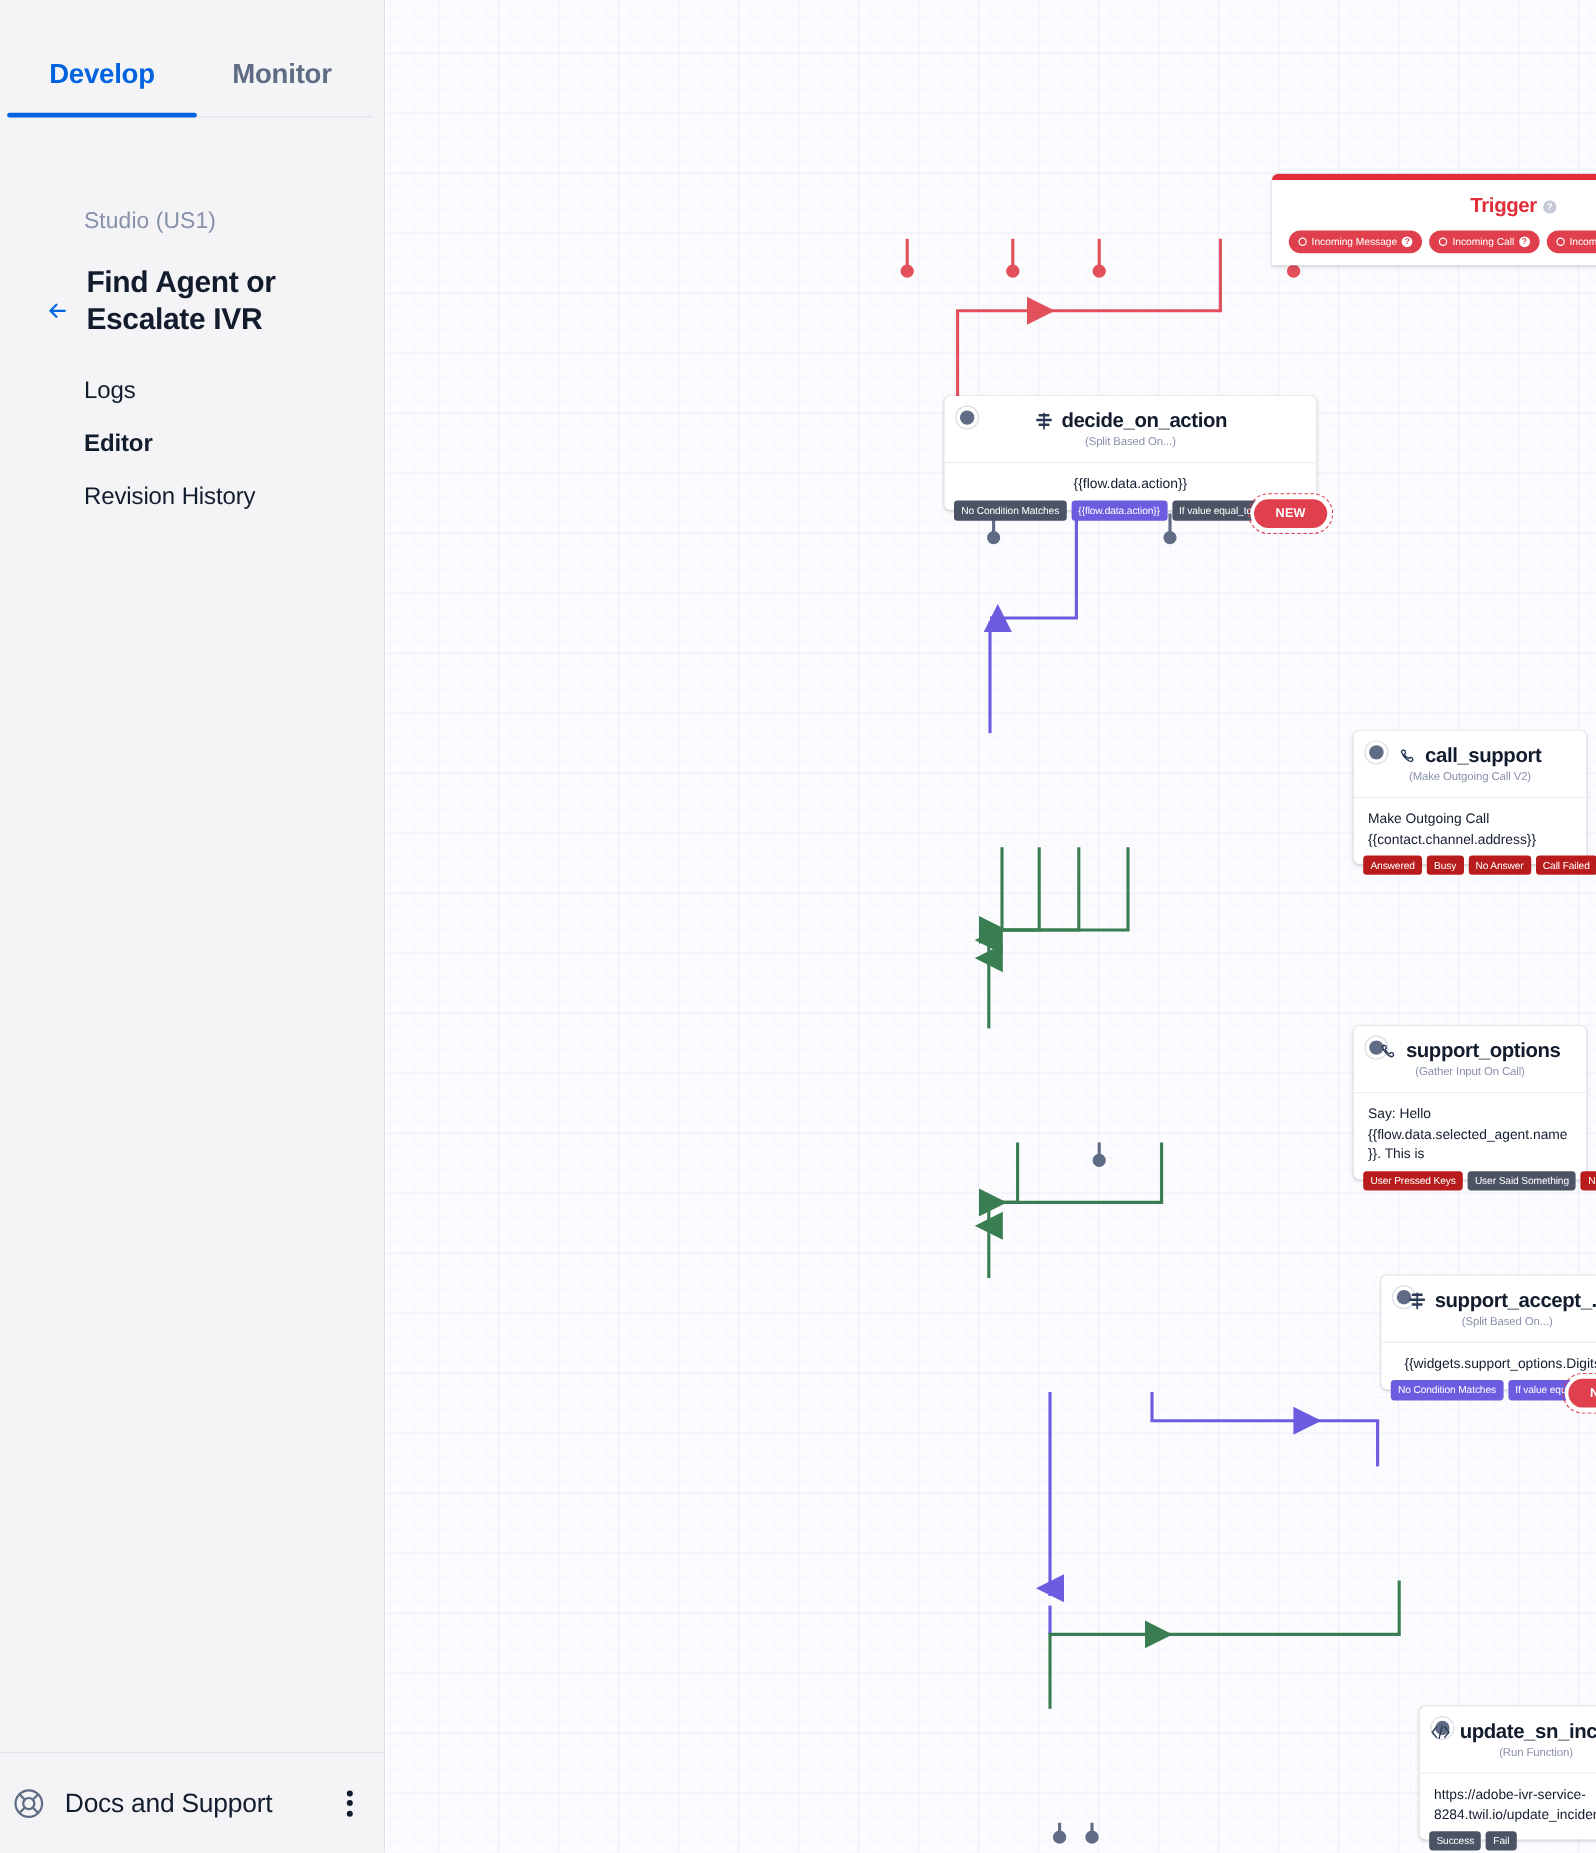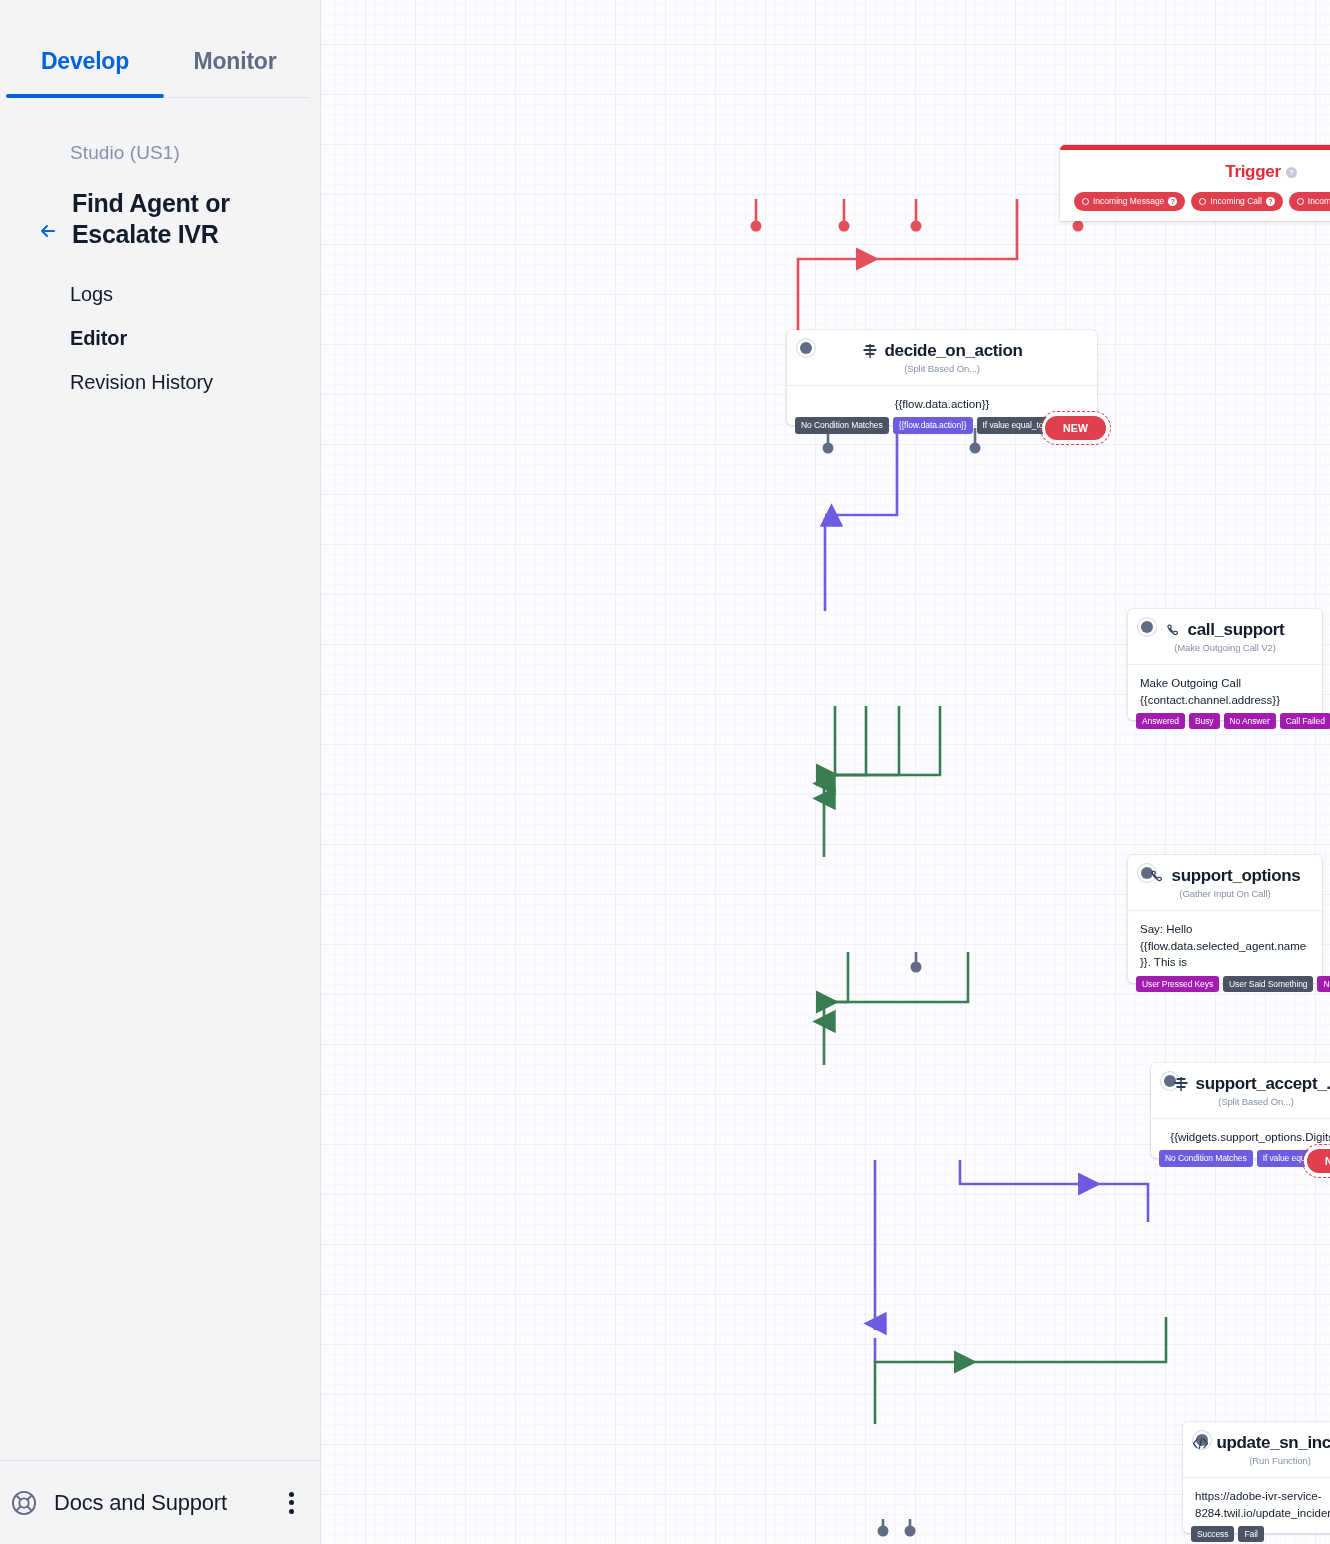--- a/index.html
+++ b/index.html
@@ -45,22 +45,23 @@
     position: absolute;
     left: -4px; right: -4px; bottom: -1px;
     height: 4px; background: #0263e0; border-radius: 2px;
   }
 
   .nav-block { padding: 44px 0 0 0; }
   .studio-label {
     font-size: 19px; color: #8891aa;
     padding-left: 70px; margin-bottom: 24px;
     letter-spacing: 0.1px;
-  }
-  .flow-row { display: flex; align-items: center; padding-left: 34px; }
+    margin-top: 32px;
+  }
+  .flow-row { display: flex; align-items: flex-start; padding-left: 34px; }
   .back-arrow {
     width: 30px; height: 30px;
     flex: 0 0 30px;
     margin-top: 24px; margin-right: 8px;
     cursor: pointer;
   }
   .flow-title {
     font-size: 25px; font-weight: bold; color: #121c2d;
     line-height: 1.22; letter-spacing: -0.3px; max-width: 200px;
   }
@@ -137,21 +138,21 @@
     background: #606b85; box-shadow: 0 0 0 3px #fff, 0 0 0 4px #d8dbe4;
   }
 
   .pills { position: absolute; left: 8px; bottom: -9px; display: flex; gap: 4px; }
   .pill {
     font-size: 8.5px; color: #fff; padding: 4px 6px 4px 6px;
     border-radius: 3px; white-space: nowrap; letter-spacing: -0.1px;
     font-weight: 500; line-height: 1;
   }
   .pill.gray { background: #4b5364; }
-  .pill.green { background: #a21caf; }
+  .pill.green { background: #b91c1c; }
   .pill.purple { background: #6b5ce0; }
 
   
   #trigger { left: 739px; top: 145px; width: 402px; }
   #trigger .t-title {
     text-align: center; font-size: 17px; font-weight: bold;
     color: #e22c39; padding: 12px 0 10px; letter-spacing: -0.3px;
   }
   .t-pills { display: flex; gap: 6px; padding: 0 10px 10px 14px; }
   .t-pill {

